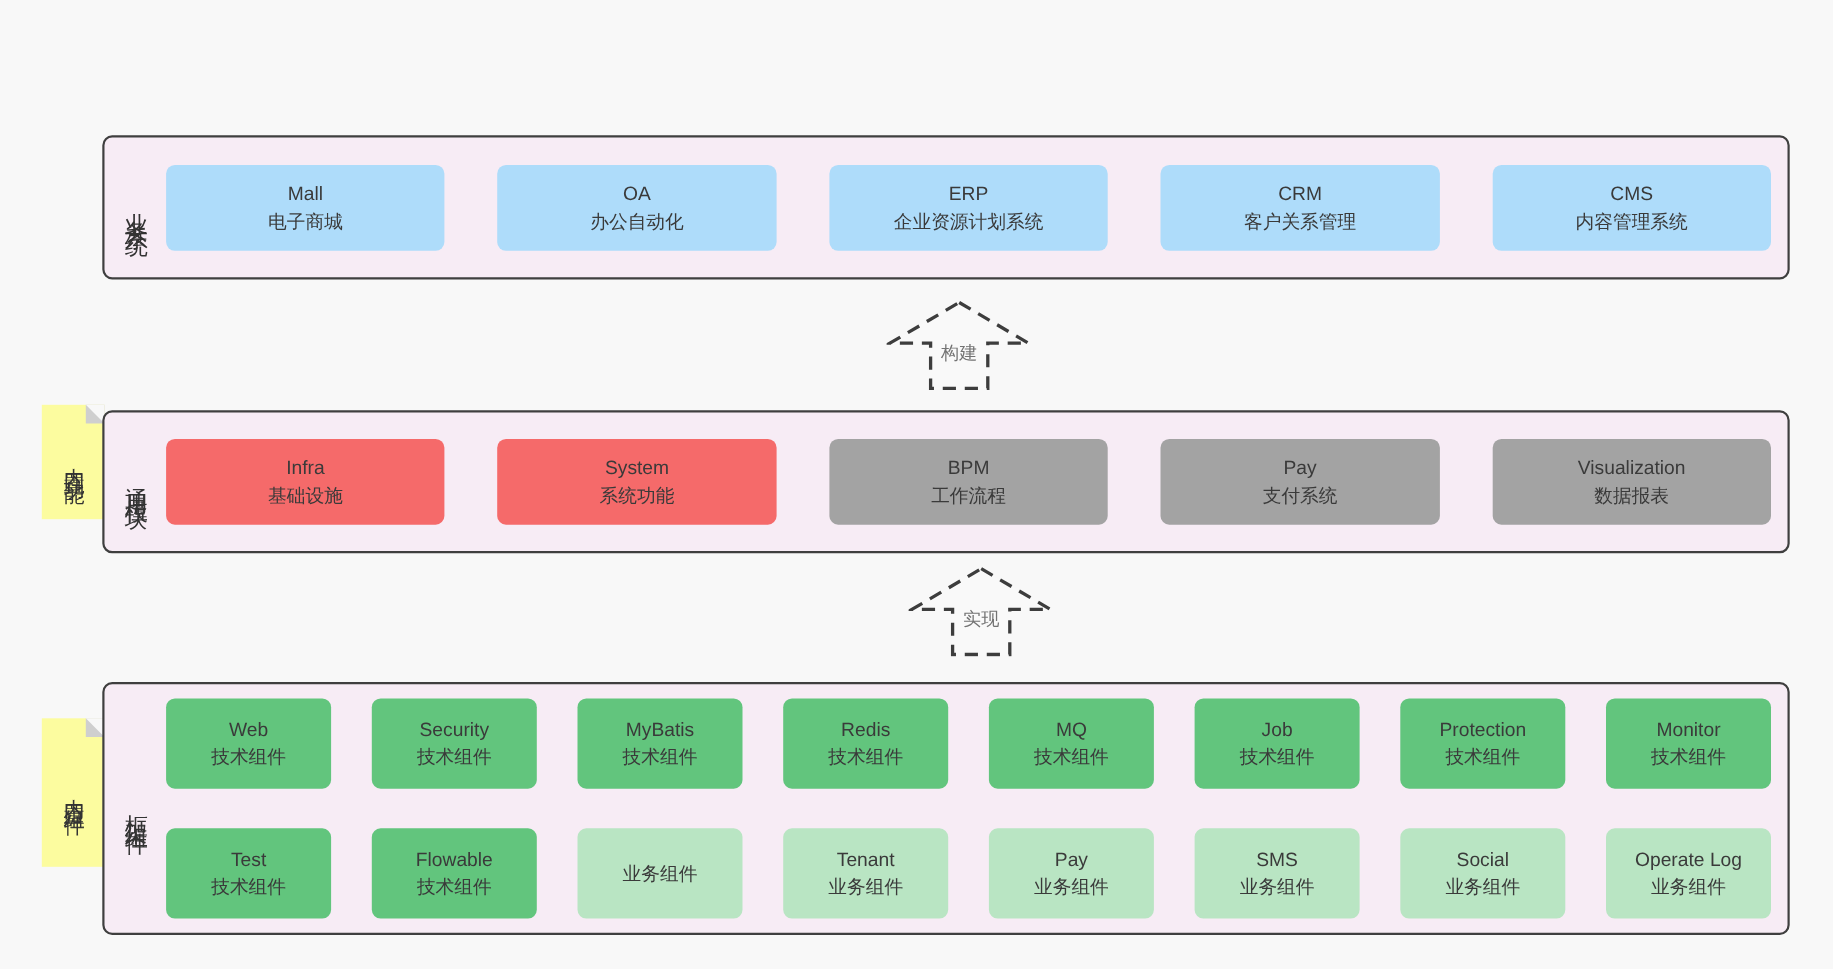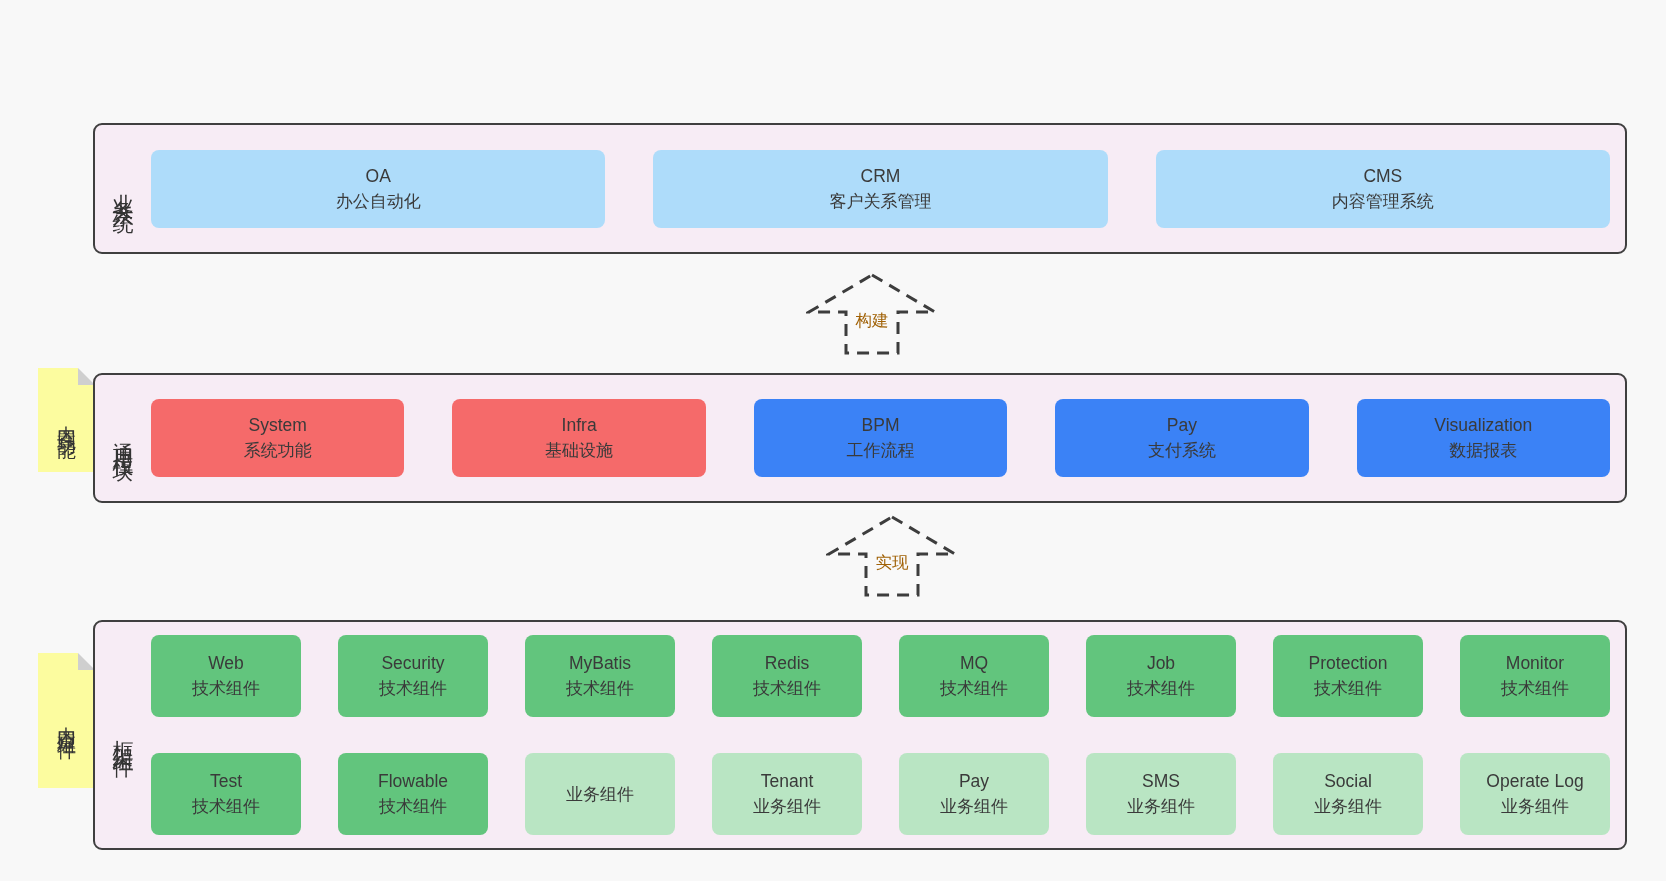--- a/index.html
+++ b/index.html
@@ -71,21 +71,21 @@
     justify-content: center;
     align-items: center;
     text-align: center;
     font-size: 17px;
     line-height: 25px;
     padding: 4px 14px;
   }
   .box-row .box { height: 82px; }
   .blue  { background: #aedcfa; }
   .red   { background: #f56a6a; }
-  .pink  { background: #3b82f6; }
+  .pink  { background: #a3a3a3; }
   .green { background: #62c57d; }
   .lgreen{ background: #b9e5c3; }
   .box .en { font-size: 17.5px; }
 
   
   .note {
     position: absolute;
     left: 38px;
     width: 57px;
     background: #fcfc9f;
@@ -120,37 +120,45 @@
     stroke-dasharray: 12 8;
   }
   .arrow-label {
     position: absolute;
     left: 50%;
     top: 36px;
     transform: translateX(-50%);
     background: #f9f9f9;
     padding: 1px 4px;
     font-size: 16.5px;
-    color: #a16207;
+    color: #737373;
     white-space: nowrap;
   }
   .arrow-1 { left: 806px; top: 273px; }
   .arrow-2 { left: 826px; top: 515px; }
 </style>
 </head>
 <body>
 
 <div class="layer layer-1">
   <div class="layer-label">
     <span class="v-text">业务系统</span>
   </div>
   <div class="box-area">
     <div class="box blue">
+      <div class="en">Mall</div>
+      <div class="zh">电子商城</div>
+    </div>
+    <div class="box blue">
       <div class="en">OA</div>
       <div class="zh">办公自动化</div>
+    </div>
+    <div class="box blue">
+      <div class="en">ERP</div>
+      <div class="zh">企业资源计划系统</div>
     </div>
     <div class="box blue">
       <div class="en">CRM</div>
       <div class="zh">客户关系管理</div>
     </div>
     <div class="box blue">
       <div class="en">CMS</div>
       <div class="zh">内容管理系统</div>
     </div>
   </div>
@@ -166,26 +174,26 @@
 <div class="note note-1">
   <span class="v-text">内置功能</span>
 </div>
 
 <div class="layer layer-2">
   <div class="layer-label">
     <span class="v-text">通用模块</span>
   </div>
   <div class="box-area">
     <div class="box red">
+      <div class="en">Infra</div>
+      <div class="zh">基础设施</div>
+    </div>
+    <div class="box red">
       <div class="en">System</div>
       <div class="zh">系统功能</div>
-    </div>
-    <div class="box red">
-      <div class="en">Infra</div>
-      <div class="zh">基础设施</div>
     </div>
     <div class="box pink">
       <div class="en">BPM</div>
       <div class="zh">工作流程</div>
     </div>
     <div class="box pink">
       <div class="en">Pay</div>
       <div class="zh">支付系统</div>
     </div>
     <div class="box pink">

